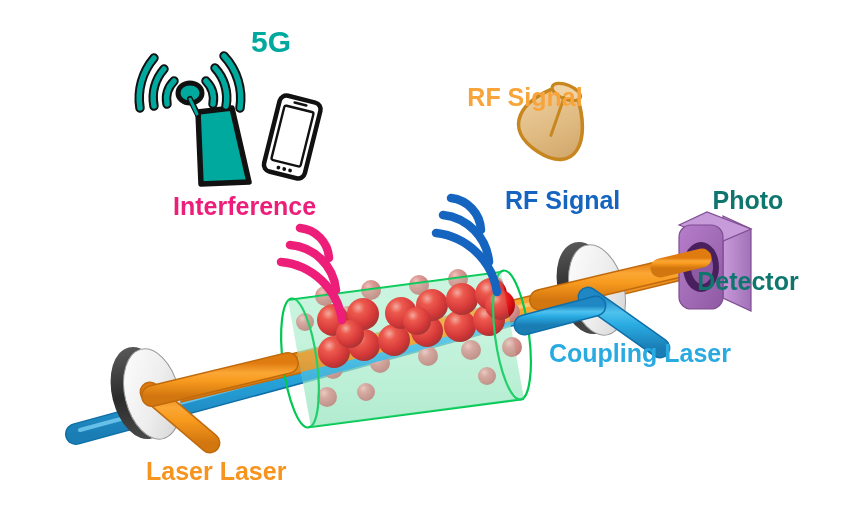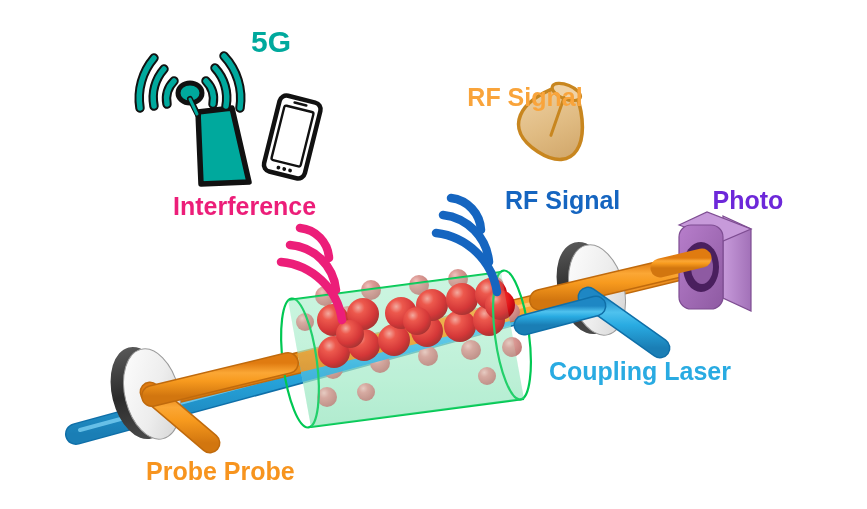--- a/index.html
+++ b/index.html
@@ -263,21 +263,22 @@
 <div class="lbl" style="left:251px;top:26px;font-size:30px;color:#00A99D;">5G</div>
 
 <div class="lbl" style="left:163px;top:193px;font-size:25px;color:#EC1E79;margin-left:10px;">Interference</div>
 
 <div class="lbl ctr" style="left:460px;top:30px;width:130px;font-size:25px;color:#F9A43B;">
   <div>RF Signal</div>
 </div>
 
 <div class="lbl" style="left:505px;top:187px;font-size:25px;color:#1565C0;">RF Signal</div>
 
-<div class="lbl ctr" style="left:688px;top:133px;width:120px;font-size:25px;color:#6d28d9;">
+<div class="lbl ctr" style="left:688px;top:133px;width:120px;font-size:25px;color:#0f766e;">
   <div>Photo</div>
+  <div>Detector</div>
 </div>
 
-<div class="lbl" style="left:549px;top:358px;font-size:25px;color:#29ABE2;">Coupling Laser</div>
-
-<div class="lbl" style="left:146px;top:458px;font-size:25px;color:#F7941E;">Probe Probe</div>
+<div class="lbl" style="left:549px;top:340px;font-size:25px;color:#29ABE2;">Coupling Laser</div>
+
+<div class="lbl" style="left:146px;top:458px;font-size:25px;color:#F7941E;">Laser Laser</div>
 
 </div>
 
 </body></html>

